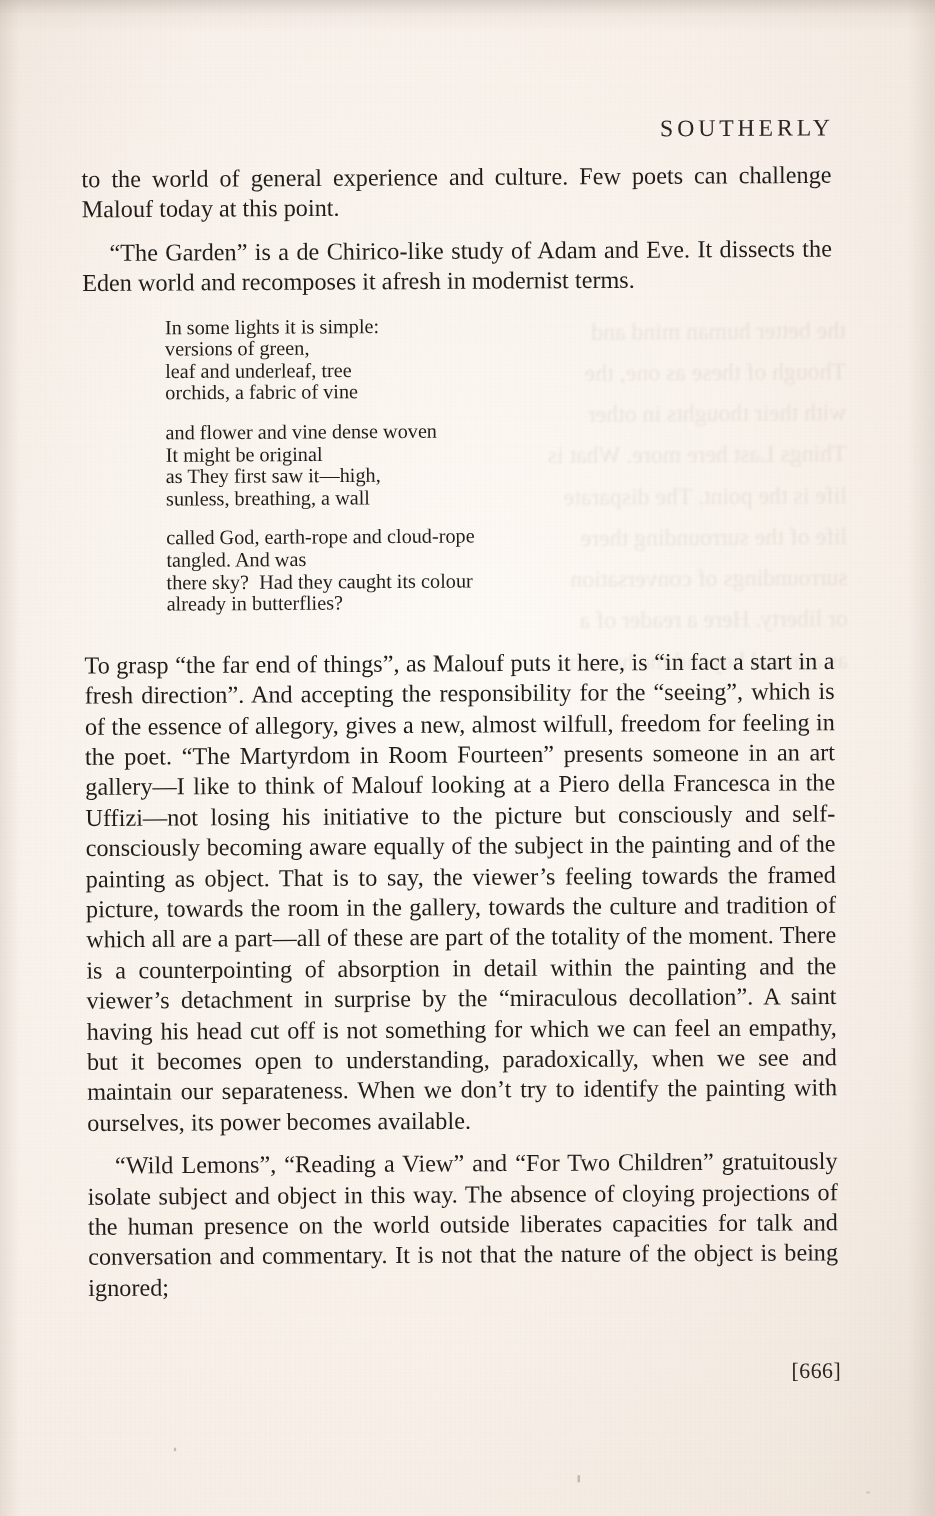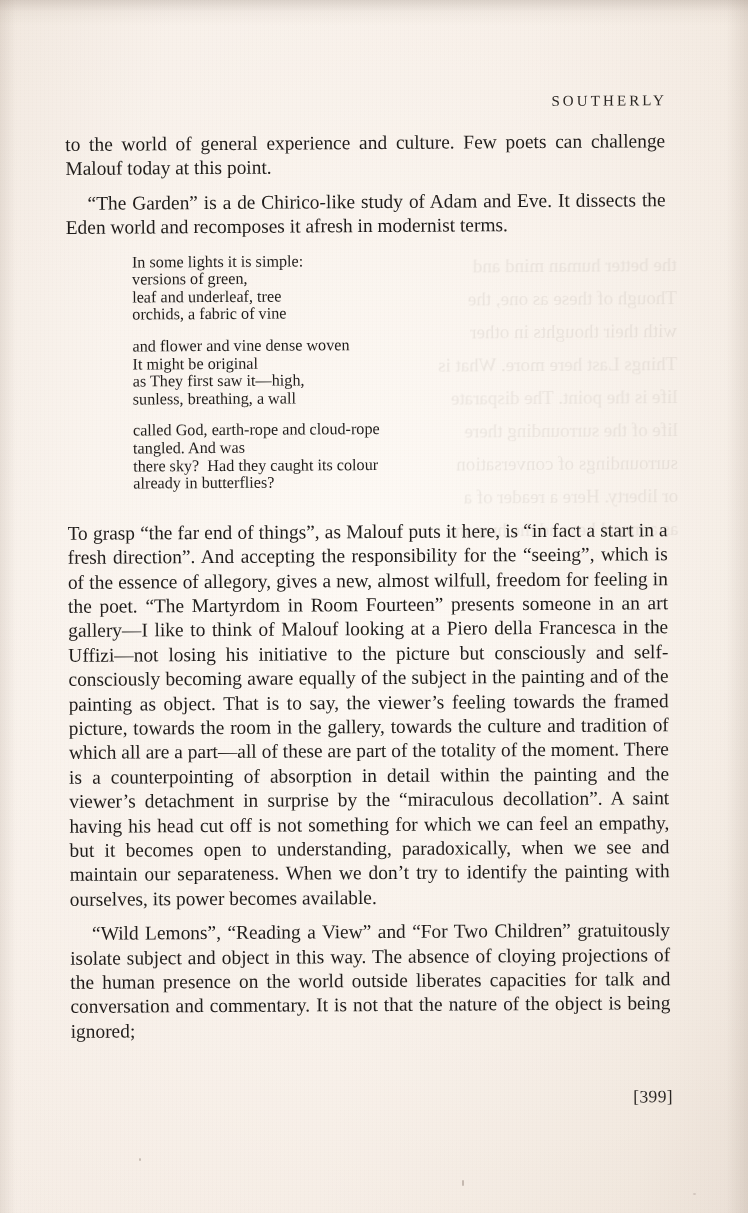--- a/index.html
+++ b/index.html
@@ -81,21 +81,21 @@
     height: 1213px;
     
     transform: rotate(-0.35deg);
     transform-origin: 374px 600px;
   }
 
   .running-head {
     position: absolute;
     top: 94px;
     right: 78px;
-    font-size: 15px;
+    font-size: 19px;
     letter-spacing: 3.1px;
     color: #2a2623;
     white-space: nowrap;
   }
 
   .body-block {
     position: absolute;
     left: 68px;
     top: 131px;
     width: 600px;
@@ -207,21 +207,21 @@
       </div>
 
       <div class="gap-before-grasp"></div>
 
       <p class="para">To grasp “the far end of things”, as Malouf puts it here, is “in fact a start in a fresh direction”. And accepting the responsibility for the “seeing”, which is of the essence of allegory, gives a new, almost wilfull, freedom for feeling in the poet. “The Martyrdom in Room Fourteen” presents someone in an art gallery—I like to think of Malouf looking at a Piero della Francesca in the Uffizi—not losing his initiative to the picture but consciously and self-consciously becoming aware equally of the subject in the painting and of the painting as object. That is to say, the viewer’s feeling towards the framed picture, towards the room in the gallery, towards the culture and tradition of which all are a part—all of these are part of the totality of the moment. There is a counterpointing of absorption in detail within the painting and the viewer’s detachment in surprise by the “miraculous decollation”. A saint having his head cut off is not something for which we can feel an empathy, but it becomes open to understanding, paradoxically, when we see and maintain our separateness. When we don’t try to identify the painting with ourselves, its power becomes available.</p>
 
       <p class="para indent">“Wild Lemons”, “Reading a View” and “For Two Children” gratuitously isolate subject and object in this way. The absence of cloying projections of the human presence on the world outside liberates capacities for talk and conversation and commentary. It is not that the nature of the object is being ignored;</p>
 
     </div>
 
-    <div class="folio">[399]</div>
+    <div class="folio">[666]</div>
 
   </div>
 
   <div class="speck" style="left:462px;top:1180px;width:2px;height:6px;border-radius:1px;"></div>
   <div class="speck" style="left:139px;top:1158px;width:2px;height:3px;"></div>
   <div class="speck" style="left:693px;top:1193px;width:3px;height:2px;opacity:0.6;"></div>
 
 </div>
 
 </body></html>

